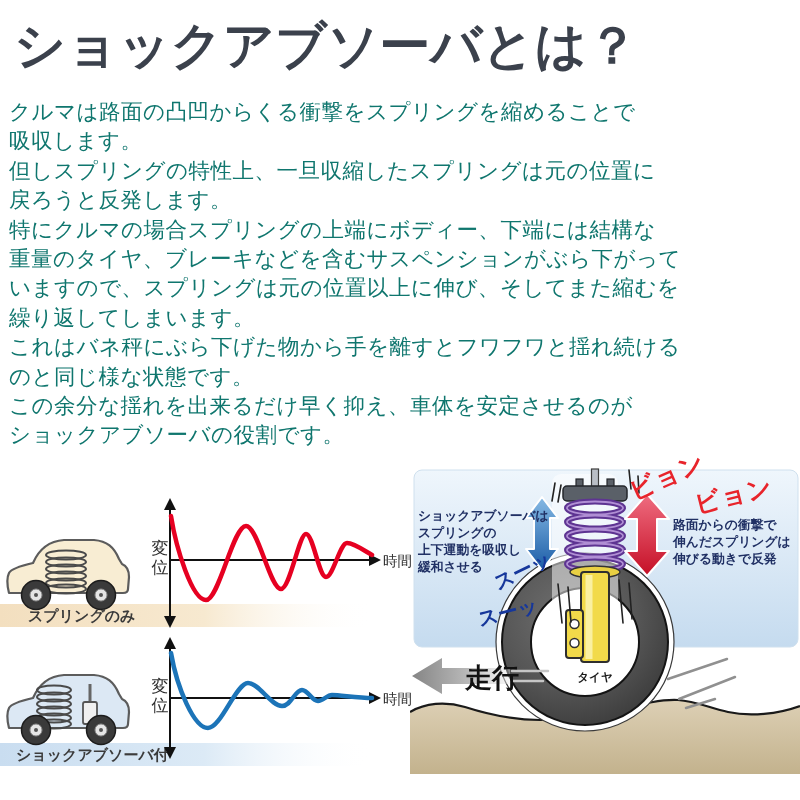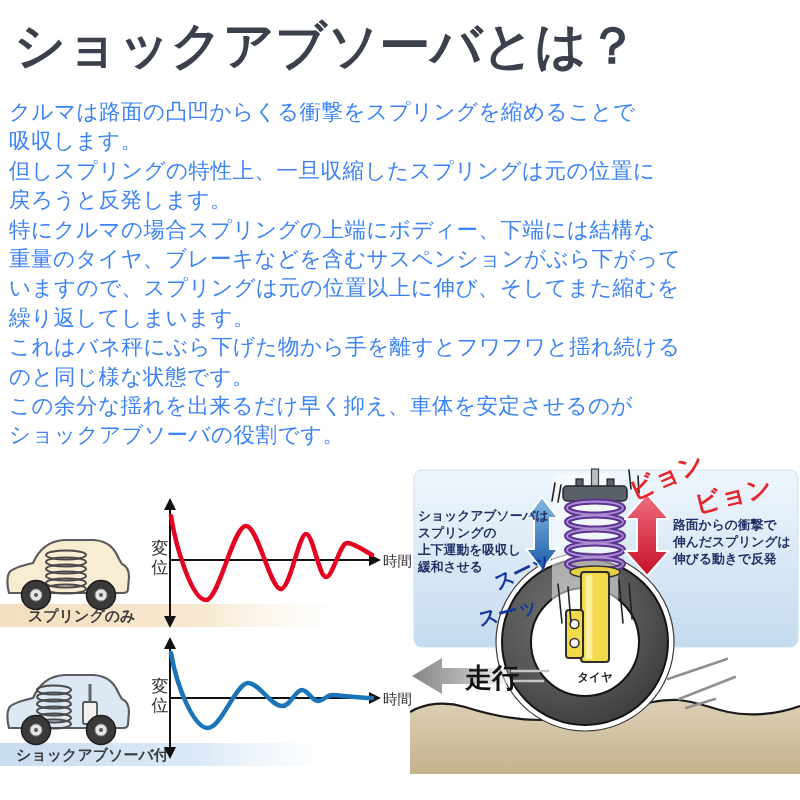--- a/index.html
+++ b/index.html
@@ -4,21 +4,21 @@
 <style>
   html,body{margin:0;padding:0;}
   body{width:800px;height:800px;background:#ffffff;font-family:"Liberation Sans","DejaVu Sans",sans-serif;position:relative;overflow:hidden;}
   .stage{position:absolute;left:0;top:8px;width:732px;height:800px;border-radius:10px;}
   .page-title{
     position:absolute;left:14px;top:6px;margin:0;width:780px;
     font-size:51px;font-weight:700;color:#3b414c;letter-spacing:0px;line-height:64px;
   }
   .intro-text{
     position:absolute;left:9px;top:90px;width:790px;
-    font-size:21.5px;line-height:29.4px;color:#3b82f6;font-weight:400;
+    font-size:21.5px;line-height:29.4px;color:#0f766e;font-weight:400;
     white-space:pre-line;letter-spacing:0.5px;
   }
   .left-diagrams{position:absolute;left:0px;top:455px;width:412px;height:345px;}
   .right-illustration{position:absolute;left:410px;top:448px;width:390px;height:352px;}
   svg text{font-family:"Liberation Sans","DejaVu Sans",sans-serif;}
 </style>
 </head>
 <body>
 
 <div class="stage">

